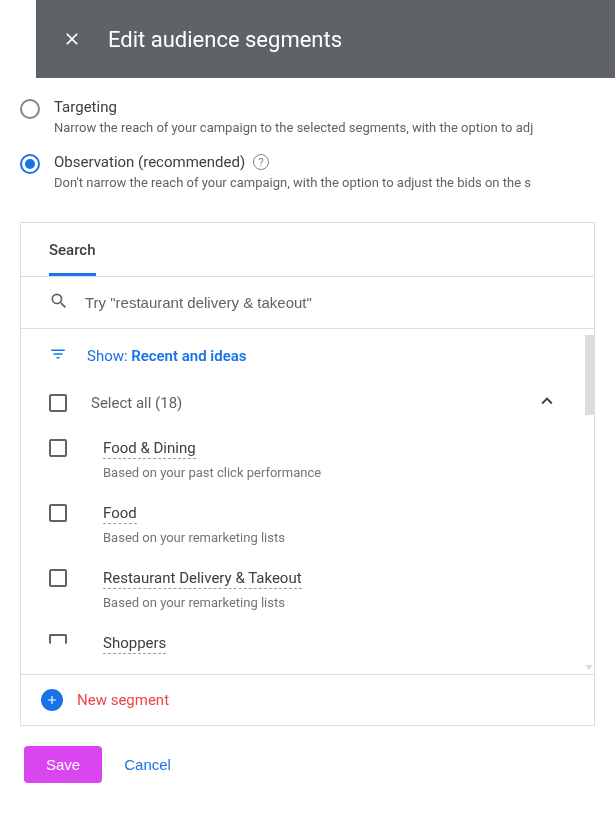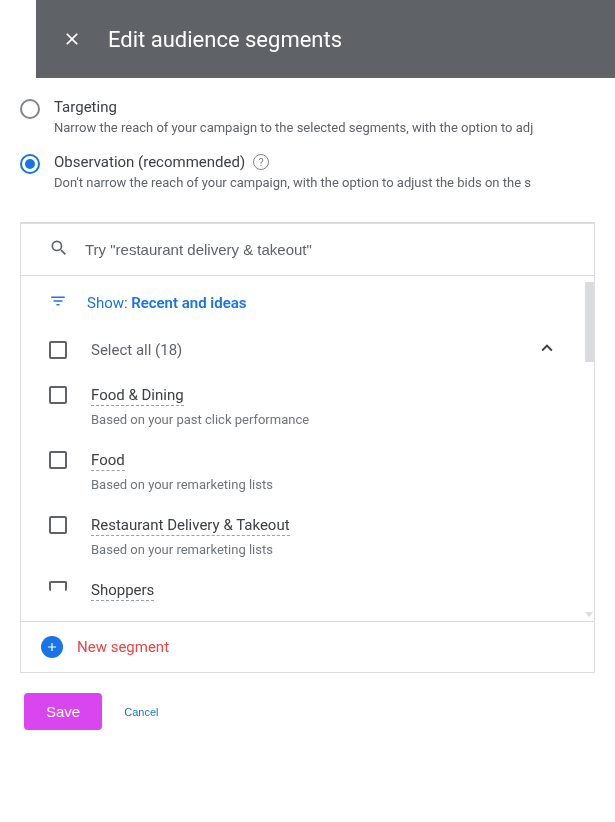--- a/index.html
+++ b/index.html
@@ -114,21 +114,21 @@
       width: 18px; height: 18px; border: 2px solid #5f6368;
       border-radius: 2px; flex-shrink: 0; cursor: pointer;
     }
     .sa-label { margin-left: 24px; font-size: 15px; color: #5f6368; }
     .chevron {
       margin-left: auto; margin-right: 8px;
     }
     .chevron svg { width: 22px; height: 22px; fill: #3c4043; }
 
     .items { padding: 0 28px; }
-    .item { display: flex; gap: 24px; padding: 12px 0; }
+    .item { display: flex; gap: 36px; padding: 12px 0; }
     .item-text { }
     .item-title {
       font-size: 15px; color: #3c4043;
       border-bottom: 1px dashed #9aa0a6; display: inline-block;
       padding-bottom: 1px;
     }
     .item-sub { font-size: 13px; color: #70757a; margin-top: 6px; }
 
     
     .new-seg {
@@ -153,21 +153,21 @@
       padding: 20px 24px;
       display: flex; align-items: center; gap: 22px;
     }
     .btn-save {
       background: #d946ef; color: #fff; border: none;
       padding: 10px 22px; border-radius: 4px;
       font-size: 15px; font-weight: 500; cursor: pointer;
     }
     .btn-cancel {
       background: none; border: none; color: #1a73e8;
-      font-size: 11px; cursor: pointer;
+      font-size: 15px; cursor: pointer;
     }
   </style>
 </head>
 <body>
 
 <div class="header">
   <div class="close-x">
     <svg viewBox="0 0 24 24">
         <path d="M19 6.41 17.59 5 12 10.59 6.41 5 5 6.41 10.59 12 5 17.59 6.41 19 12 13.41 17.59 19 19 17.59 13.41 12z"></path>
       </svg>
@@ -190,20 +190,21 @@
         <span>Observation (recommended)</span>
         <span class="help-icon">?</span>
       </div>
       <div class="opt-desc">Don't narrow the reach of your campaign, with the option to adjust the bids on the s</div>
     </div>
   </div>
 </div>
 
 <div class="panel">
   <div class="tabs">
+    <div class="tab active">Search</div>
   </div>
 
   <div class="search-row">
     <span class="search-icon">
       <svg viewBox="0 0 24 24">
           <path d="M15.5 14h-.79l-.28-.27A6.471 6.471 0 0 0 16 9.5 6.5 6.5 0 1 0 9.5 16c1.61 0 3.09-.59 4.23-1.57l.27.28v.79l5 4.99L20.49 19l-4.99-5zM9.5 14A4.5 4.5 0 1 1 14 9.5 4.5 4.5 0 0 1 9.5 14z"></path>
         </svg>
     </span>
     <input class="search-input" placeholder="Try &quot;restaurant delivery &amp; takeout&quot;" style="">
   </div>

